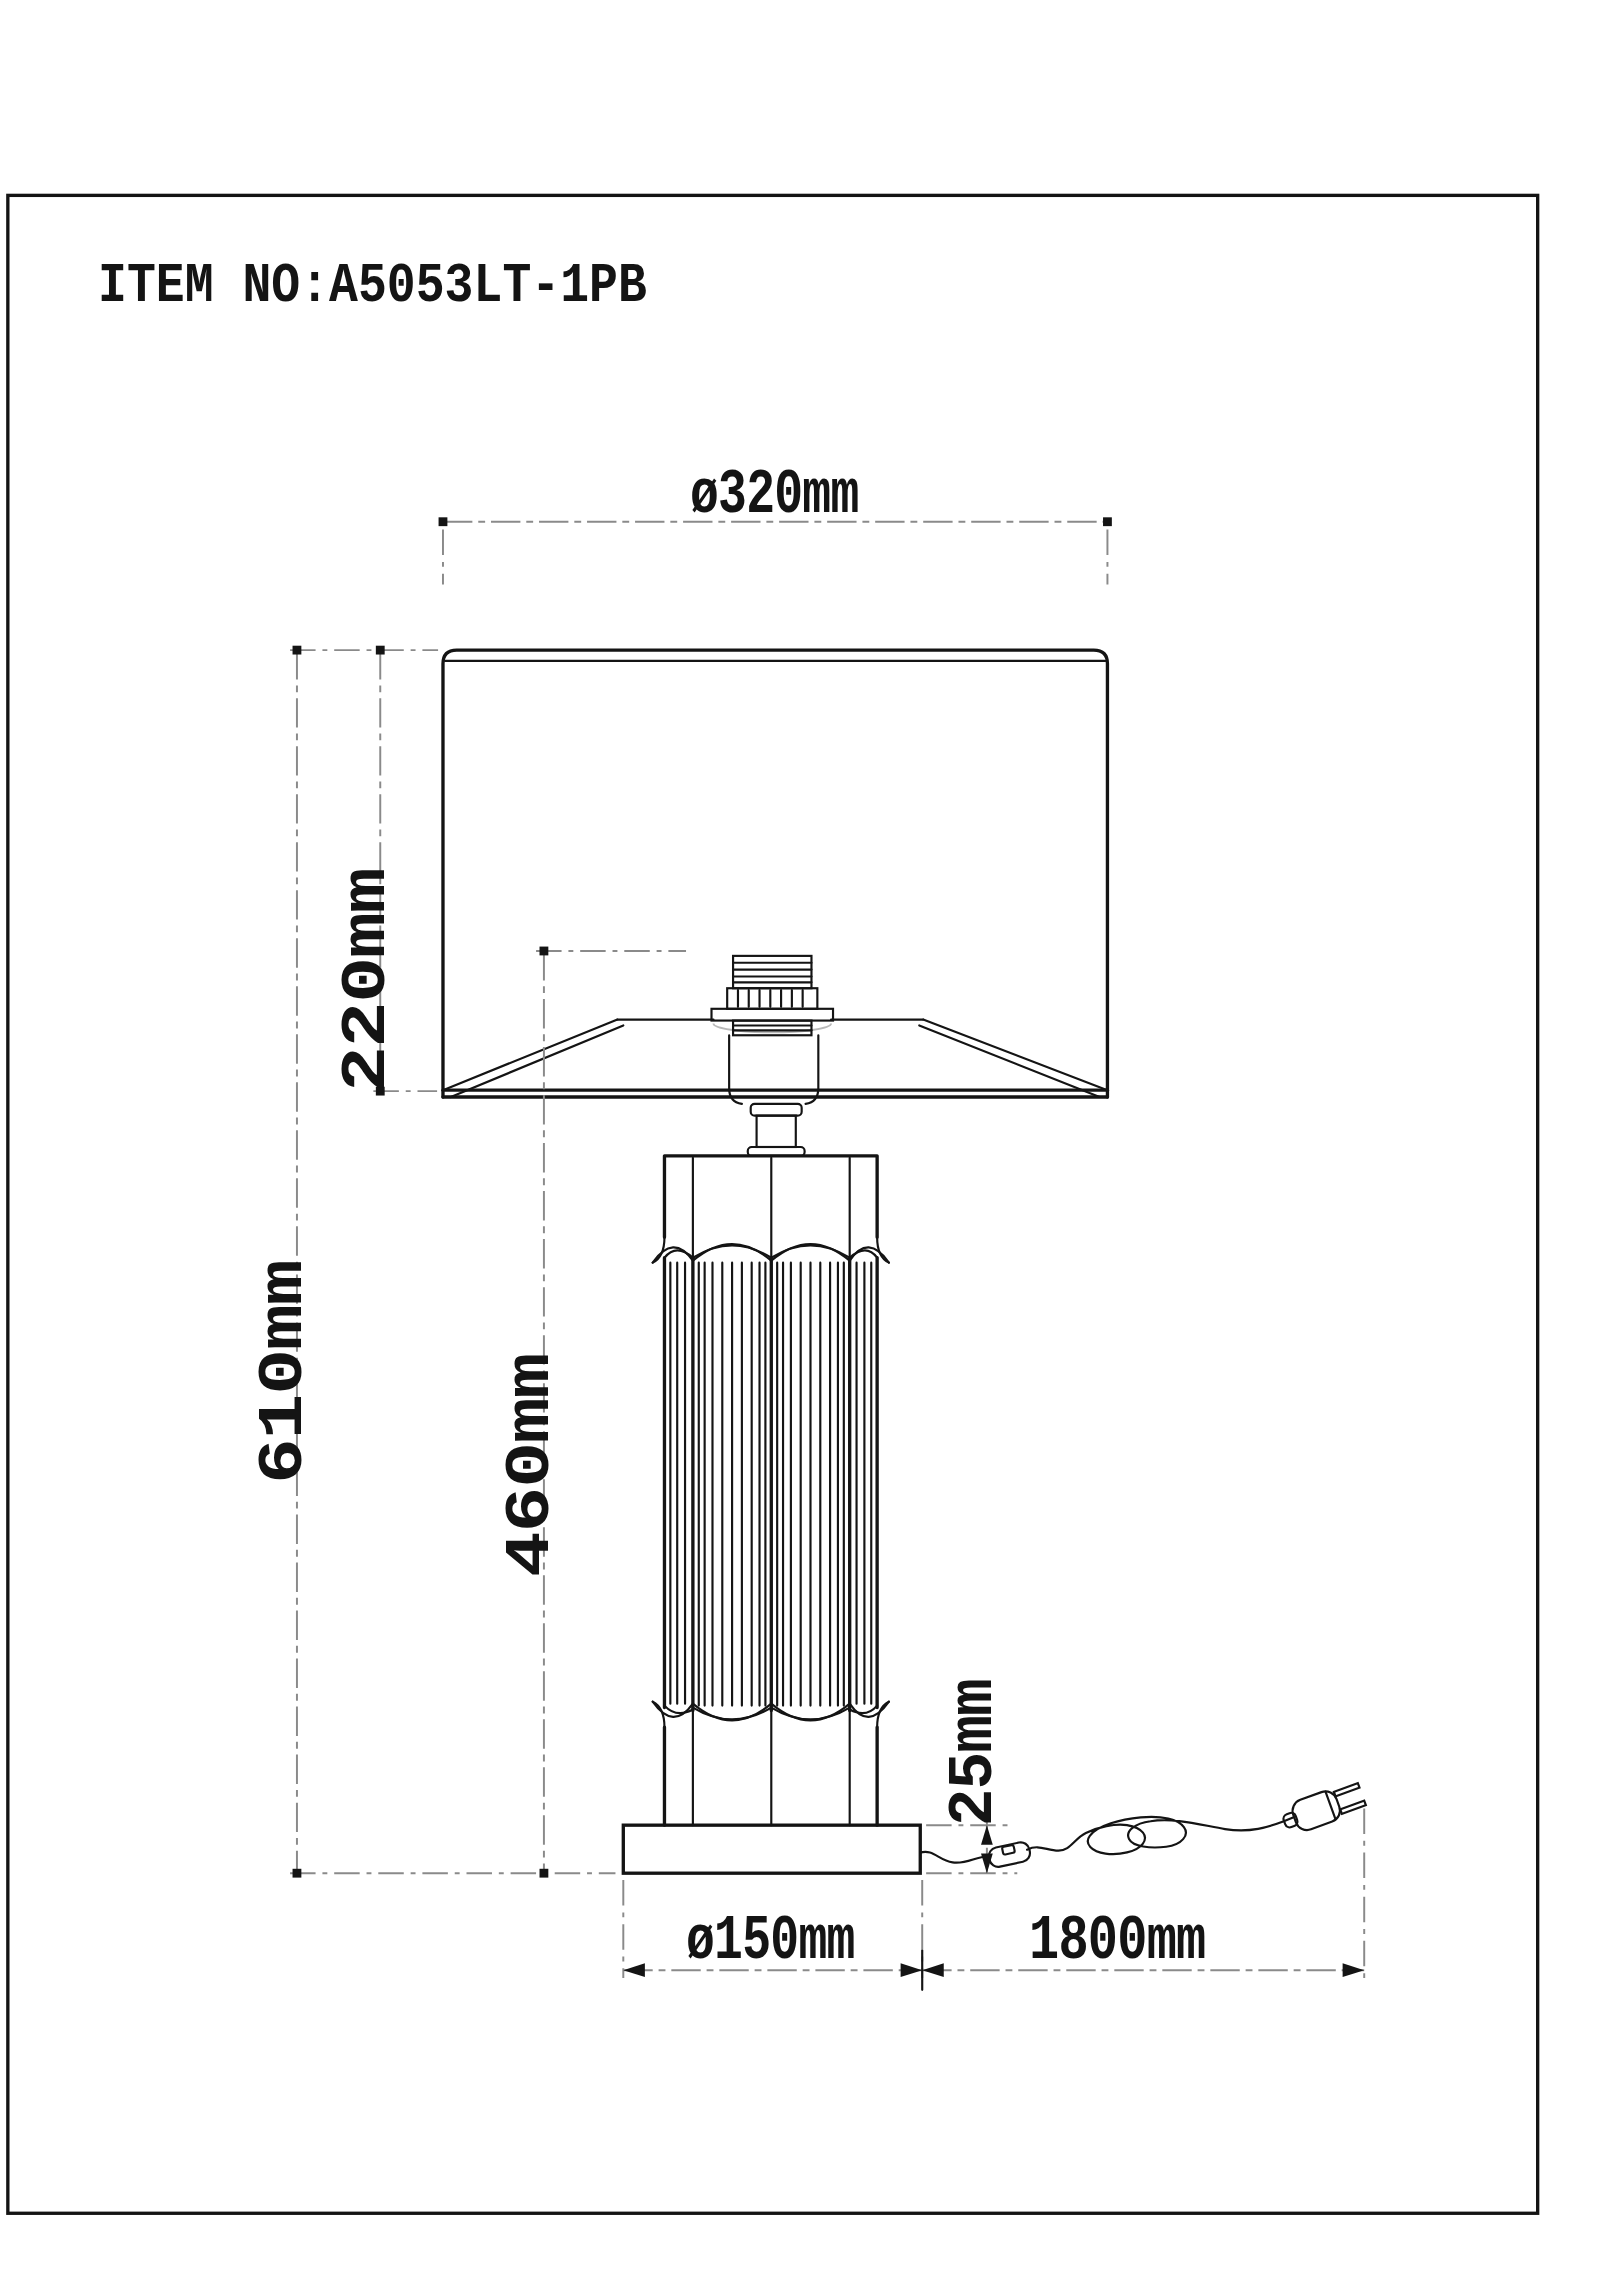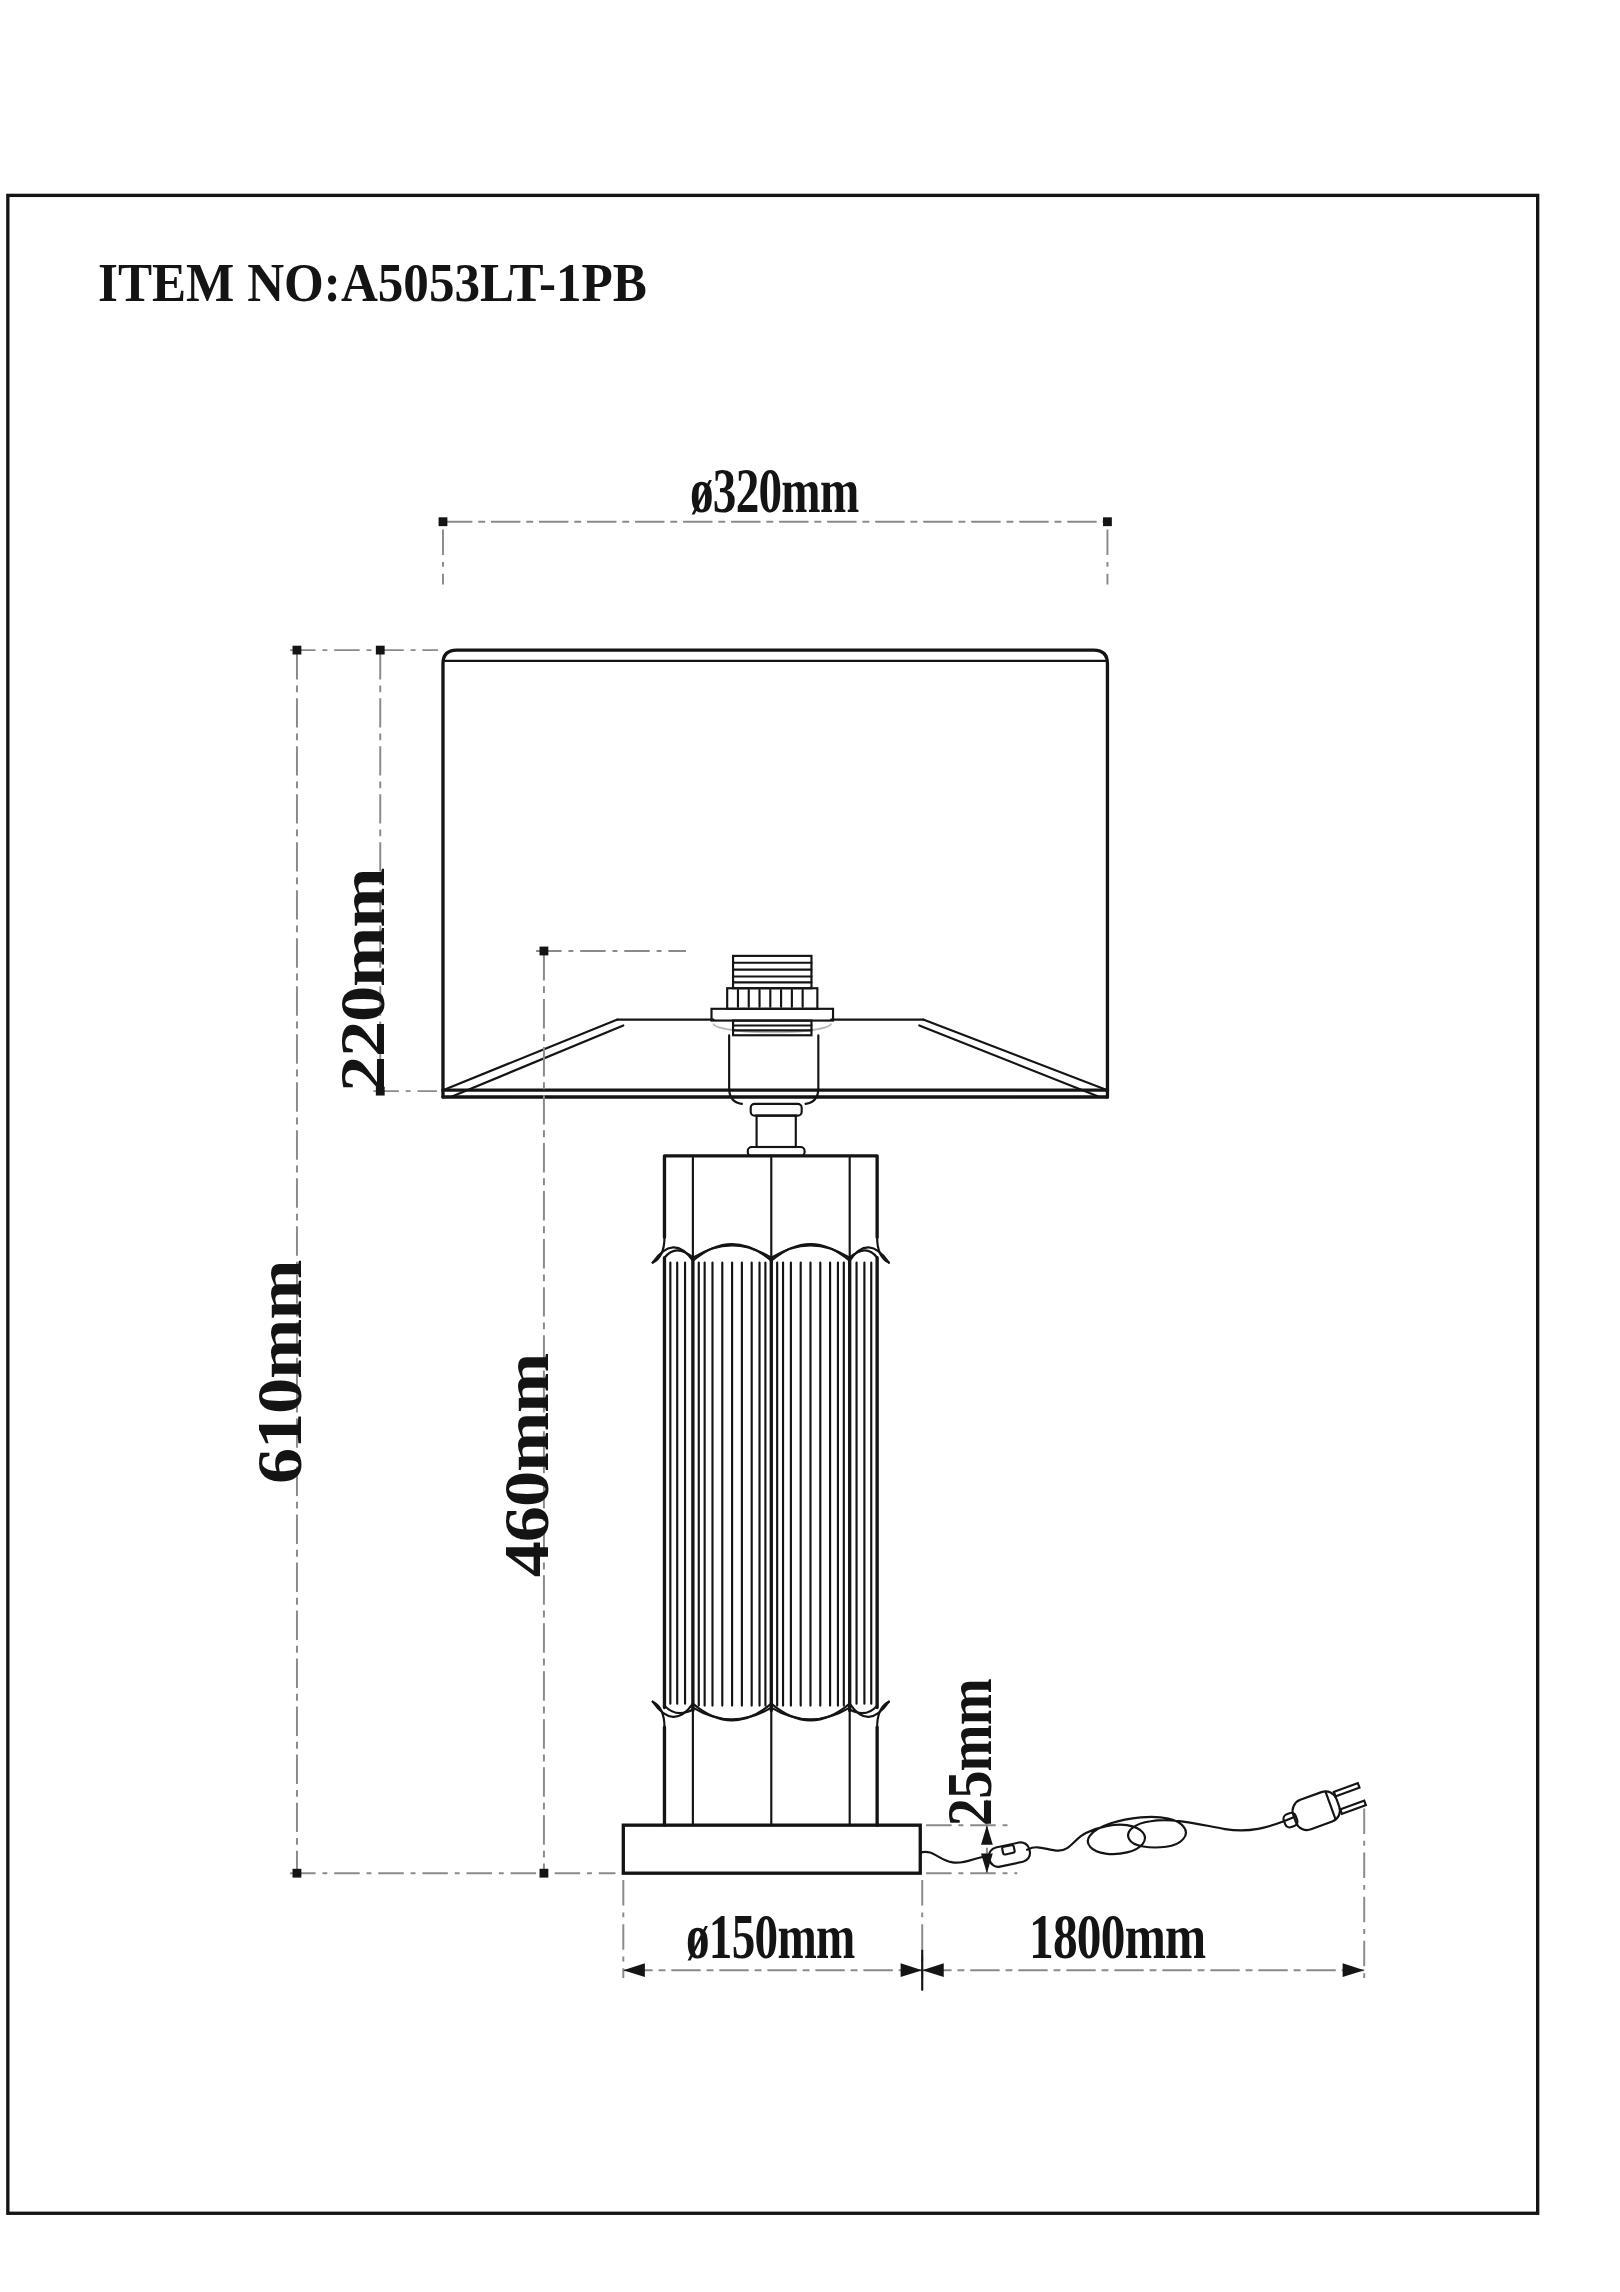--- a/index.html
+++ b/index.html
@@ -1,17 +1,17 @@
 <!DOCTYPE html>
 <html><head>
 <meta charset="utf-8">
 <style>
   html,body{margin:0;padding:0;background:#fff;}
   #canvas{position:relative;width:1620px;height:2293px;background:#ffffff;
-          font-family:Liberation Serif, serif;border-radius:22px;}
+          font-family:Liberation Mono, monospace;border-radius:22px;}
   svg{position:absolute;left:0;top:0;}
   .obj{stroke:#141414;fill:none;stroke-width:3.4;stroke-linecap:round;}
   .objthin{stroke:#141414;fill:none;stroke-width:2.2;stroke-linecap:round;}
   .dim{stroke:#8a8a8a;fill:none;stroke-width:2;stroke-dasharray:30 6 7 6;}
   .ext{stroke:#8a8a8a;fill:none;stroke-width:2;stroke-dasharray:26 7 5 7;}
   .tick{fill:#141414;stroke:none;}
   .dimtext{fill:#141414;font-weight:bold;font-size:64px;letter-spacing:-1px;}
   .itemtext{fill:#141414;font-weight:bold;font-size:57px;}
   .ghost{stroke:#b9b9b9;fill:none;stroke-width:2;}
 </style>

